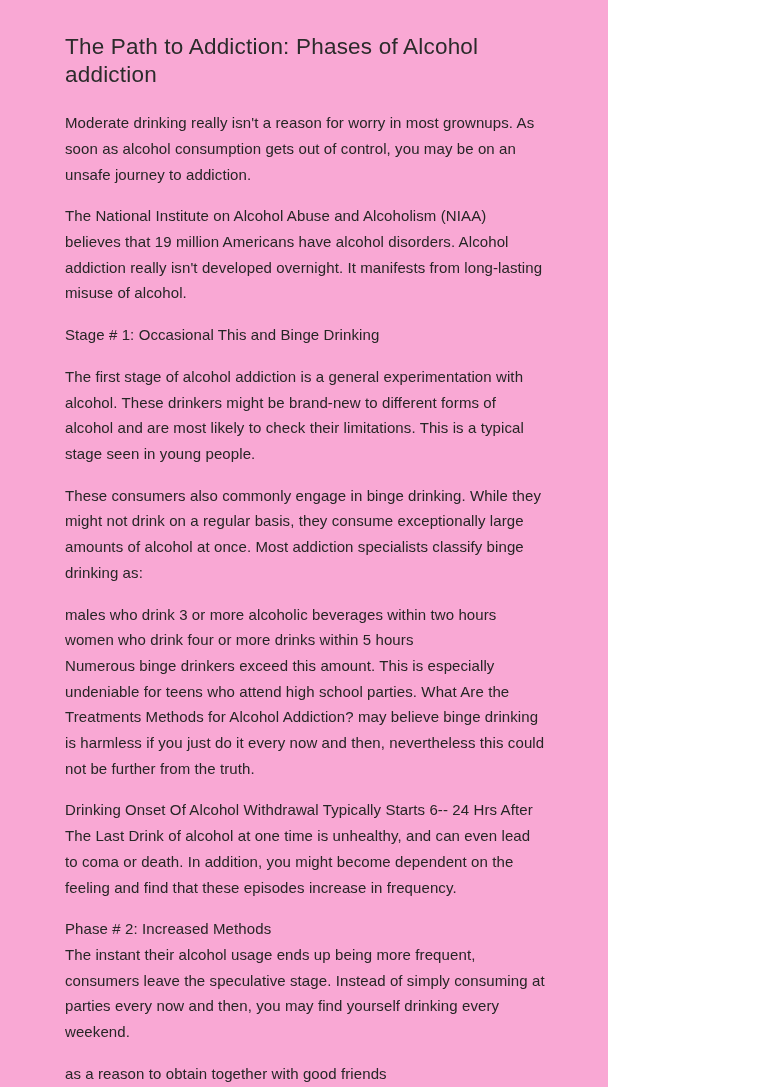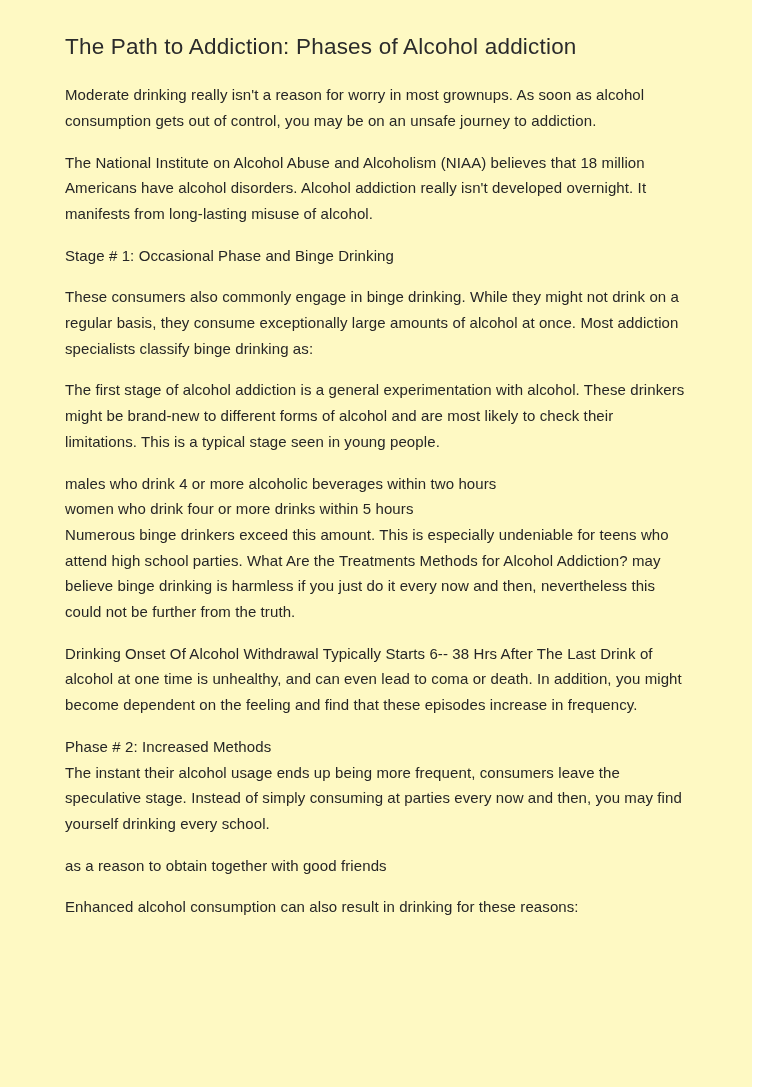--- a/index.html
+++ b/index.html
@@ -8,23 +8,23 @@
     background: #ffffff;
   }
   body {
     width: 768px;
     height: 1087px;
     font-family: "Liberation Sans", sans-serif;
     color: #262626;
     overflow: hidden;
   }
   .page {
-    width: 752px;
+    width: 608px;
     height: 1087px;
-    background: #fef9c3;
+    background: #f9a8d4;
     box-sizing: border-box;
   }
   .content {
     box-sizing: border-box;
     padding: 33px 63px 0 65px;
   }
   .doc-title {
     font-size: 22.5px;
     font-weight: 400;
     color: #2b2b2b;
@@ -48,40 +48,40 @@
 </head>
 <body>
 
 <div class="page">
   <article class="content">
 
     <h1 class="doc-title">The Path to Addiction: Phases of Alcohol addiction</h1>
 
     <p class="para">Moderate drinking really isn't a reason for worry in most grownups. As soon as alcohol consumption gets out of control, you may be on an unsafe journey to addiction.</p>
 
-    <p class="para">The National Institute on Alcohol Abuse and Alcoholism (NIAA) believes that 18 million Americans have alcohol disorders. Alcohol addiction really isn't developed overnight. It manifests from long-lasting misuse of alcohol.</p>
+    <p class="para">The National Institute on Alcohol Abuse and Alcoholism (NIAA) believes that 19 million Americans have alcohol disorders. Alcohol addiction really isn't developed overnight. It manifests from long-lasting misuse of alcohol.</p>
 
 
-    <p class="para">Stage # 1: Occasional Phase and Binge Drinking</p>
+    <p class="para">Stage # 1: Occasional This and Binge Drinking</p>
+
+    <p class="para">The first stage of alcohol addiction is a general experimentation with alcohol. These drinkers might be brand-new to different forms of alcohol and are most likely to check their limitations. This is a typical stage seen in young people.</p>
 
     <p class="para">These consumers also commonly engage in binge drinking. While they might not drink on a regular basis, they consume exceptionally large amounts of alcohol at once. Most addiction specialists classify binge drinking as:</p>
 
-    <p class="para">The first stage of alcohol addiction is a general experimentation with alcohol. These drinkers might be brand-new to different forms of alcohol and are most likely to check their limitations. This is a typical stage seen in young people.</p>
-
     <div class="block">
-      <p class="para">males who drink 4 or more alcoholic beverages within two hours</p>
+      <p class="para">males who drink 3 or more alcoholic beverages within two hours</p>
       <p class="para">women who drink four or more drinks within 5 hours</p>
       <p class="para">Numerous binge drinkers exceed this amount. This is especially undeniable for teens who attend high school parties. What Are the Treatments Methods for Alcohol Addiction? may believe binge drinking is harmless if you just do it every now and then, nevertheless this could not be further from the truth.</p>
     </div>
 
-    <p class="para">Drinking Onset Of Alcohol Withdrawal Typically Starts 6-- 38 Hrs After The Last Drink of alcohol at one time is unhealthy, and can even lead to coma or death. In addition, you might become dependent on the feeling and find that these episodes increase in frequency.</p>
+    <p class="para">Drinking Onset Of Alcohol Withdrawal Typically Starts 6-- 24 Hrs After The Last Drink of alcohol at one time is unhealthy, and can even lead to coma or death. In addition, you might become dependent on the feeling and find that these episodes increase in frequency.</p>
 
     <div class="block">
       <p class="para">Phase # 2: Increased Methods</p>
-      <p class="para">The instant their alcohol usage ends up being more frequent, consumers leave the speculative stage. Instead of simply consuming at parties every now and then, you may find yourself drinking every school.</p>
+      <p class="para">The instant their alcohol usage ends up being more frequent, consumers leave the speculative stage. Instead of simply consuming at parties every now and then, you may find yourself drinking every weekend.</p>
     </div>
 
     <p class="para">as a reason to obtain together with good friends</p>
 
     <p class="para">Enhanced alcohol consumption can also result in drinking for these reasons:</p>
 
   </article>
 </div>
 
 </body></html>

